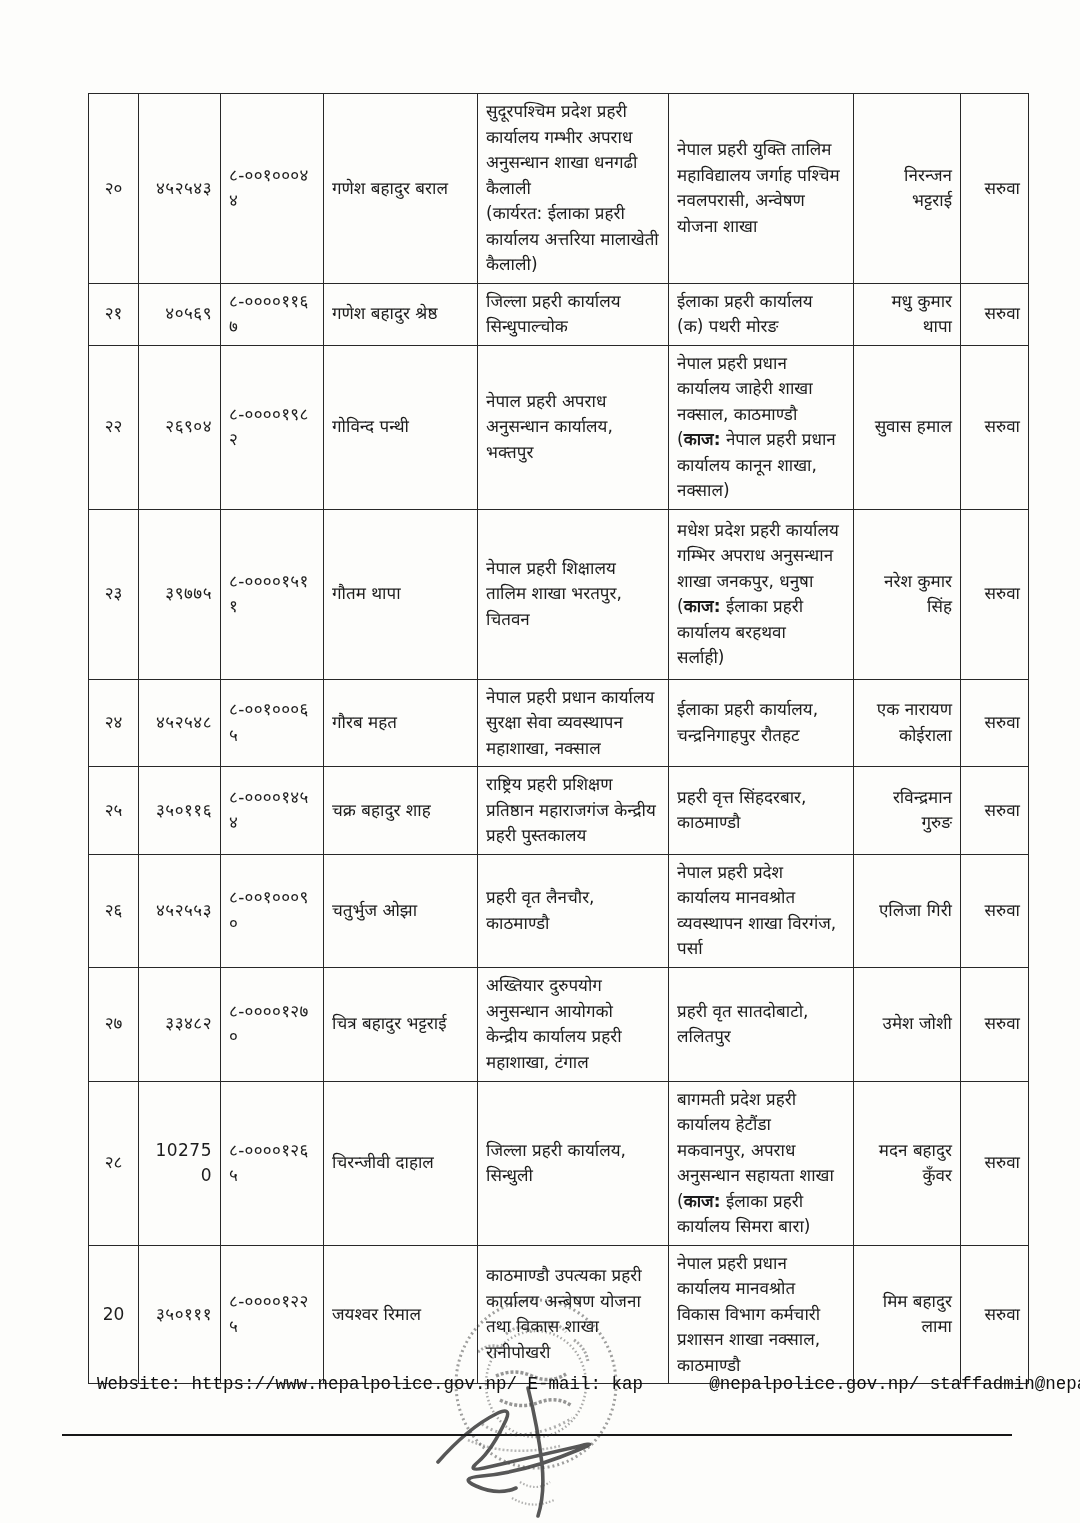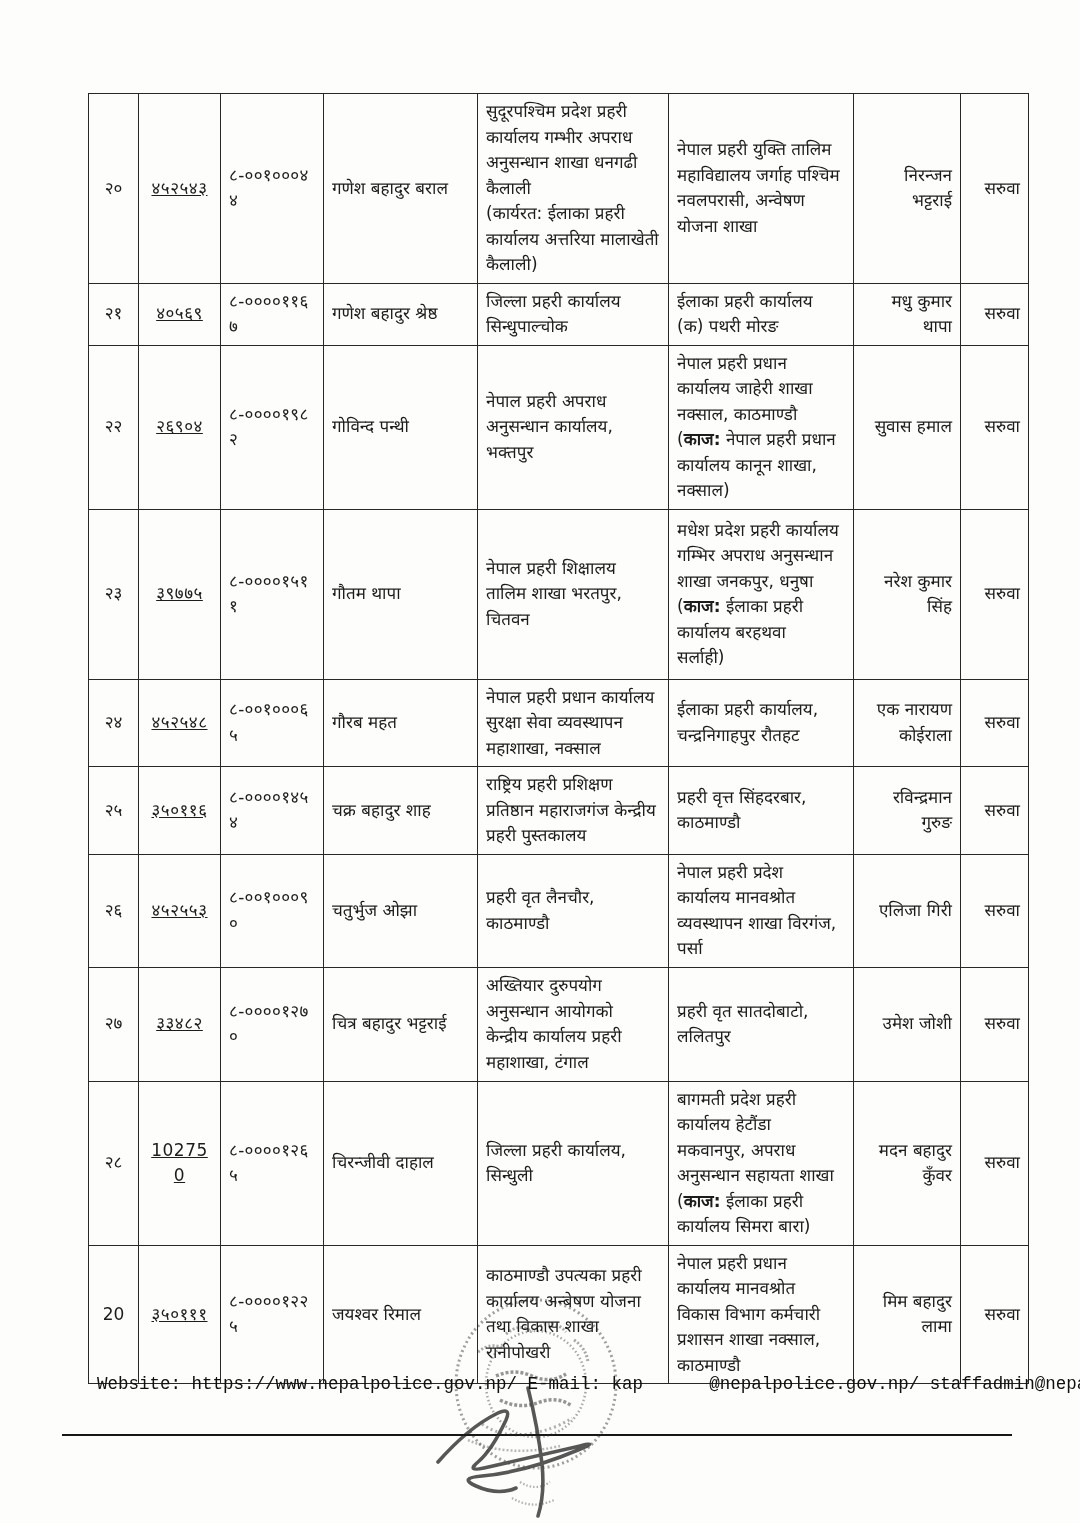--- a/index.html
+++ b/index.html
@@ -22,21 +22,21 @@
   table.transfer td{
     border:1.7px solid #282828;
     padding:5px 8px;
     vertical-align:middle;
     font-size:17px;
     line-height:1.5;
     white-space:pre-line;
     word-wrap:break-word;
   }
   td.c-sn{ text-align:center; font-size:17px;}
-  td.c-reg{ text-align:center; font-size:14.5px; letter-spacing:.5px;text-decoration:underline;}
+  td.c-reg{ text-align:right; font-size:14.5px; letter-spacing:.5px;}
   td.c-code{ text-align:left; font-size:14px; letter-spacing:.3px;}
   td.c-name{ text-align:left; font-size:17.5px;}
   td.c-cur,td.c-new{ text-align:left; font-size:17px;}
   td.c-per{ text-align:right; font-size:17px;}
   td.c-rem{ text-align:right; font-size:17px;}
   
   table.transfer tr:nth-child(1){height:186px;}
   table.transfer tr:nth-child(2){height:58px;}
   table.transfer tr:nth-child(3){height:156px;}
   table.transfer tr:nth-child(4){height:170px;}

